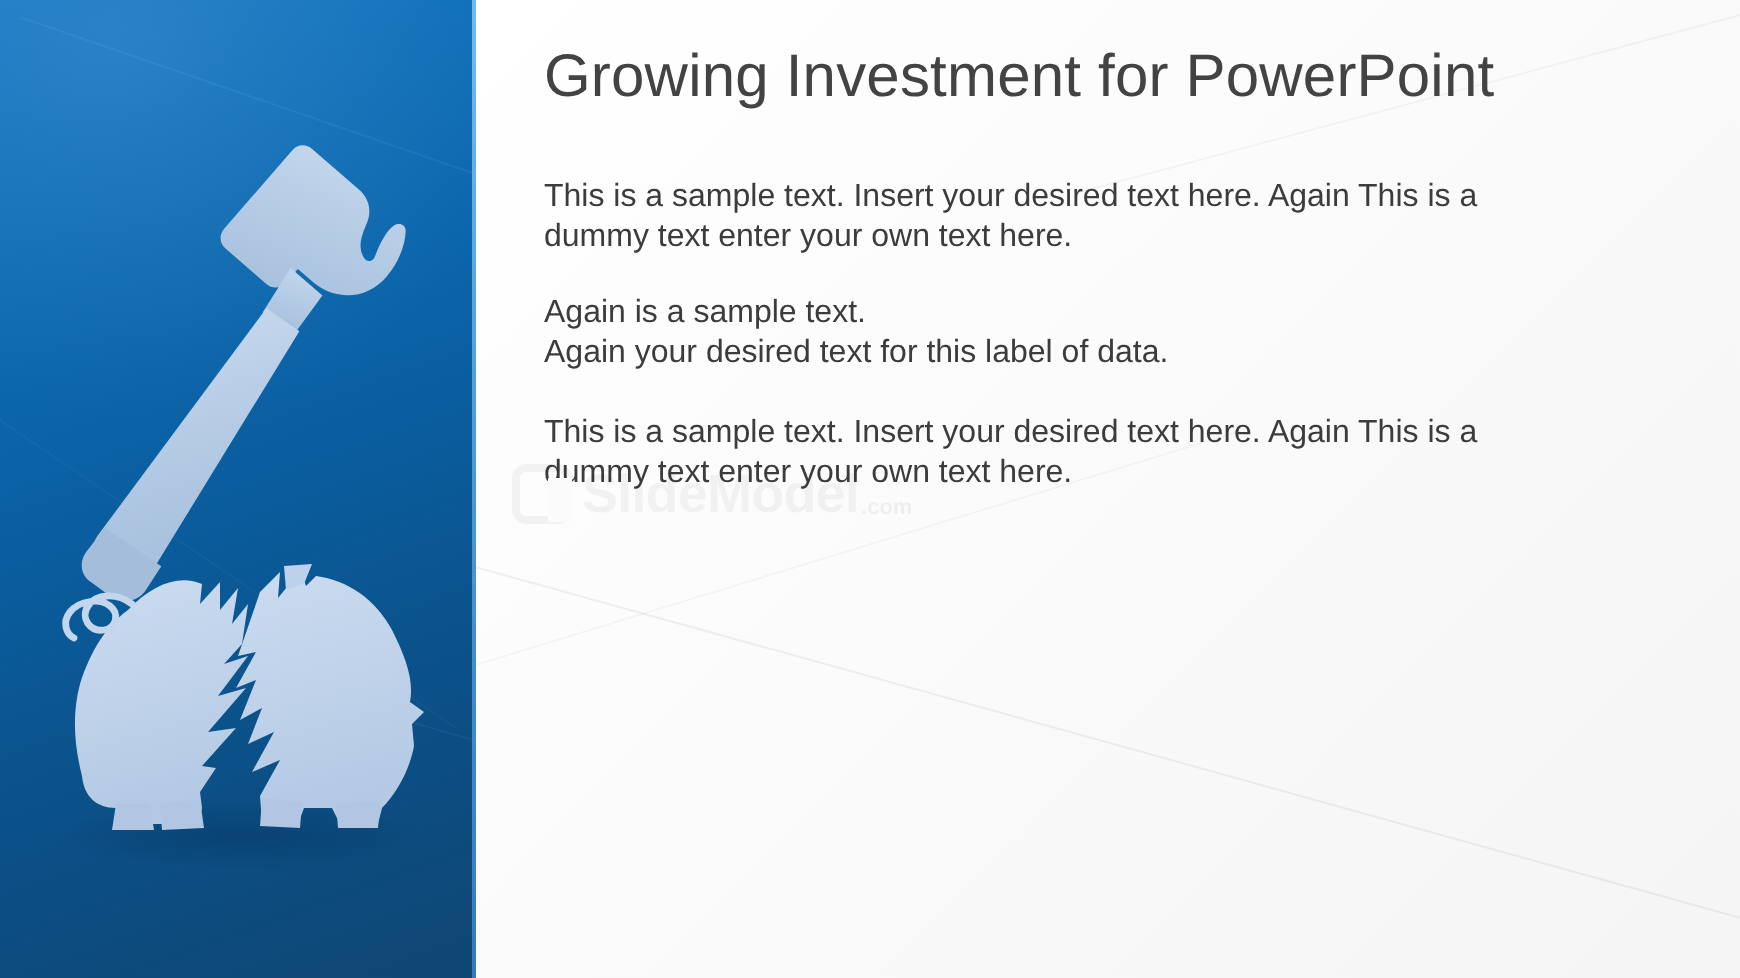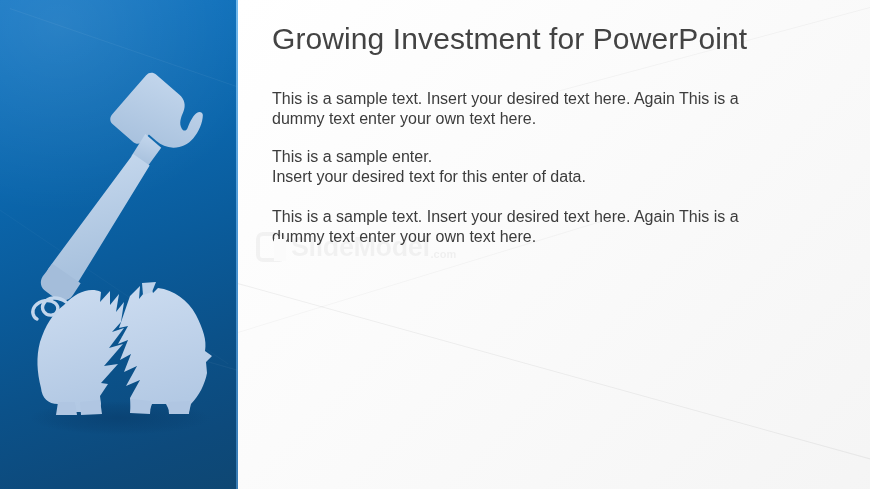--- a/index.html
+++ b/index.html
@@ -401,22 +401,22 @@
     <div class="diag d3"></div>
 
     <div id="slide-title">Growing Investment for PowerPoint</div>
 
     <div class="body-block" id="body-block-1">
       <span class="line">This is a sample text. Insert your desired text here. Again This is a</span>
       <span class="line">dummy text enter your own text here.</span>
     </div>
 
     <div class="body-block" id="body-block-2">
-      <span class="line">This is a sample enter.</span>
-      <span class="line">Insert your desired text for this enter of data.</span>
+      <span class="line">Again is a sample text.</span>
+      <span class="line">Again your desired text for this label of data.</span>
     </div>
 
     <div class="body-block" id="body-block-3">
       <span class="line">This is a sample text. Insert your desired text here. Again This is a</span>
       <span class="line">dummy text enter your own text here.</span>
     </div>
 
     <div id="watermark">
       <span class="wm-mark"></span>
       <span class="wm-text">SlideModel</span>

